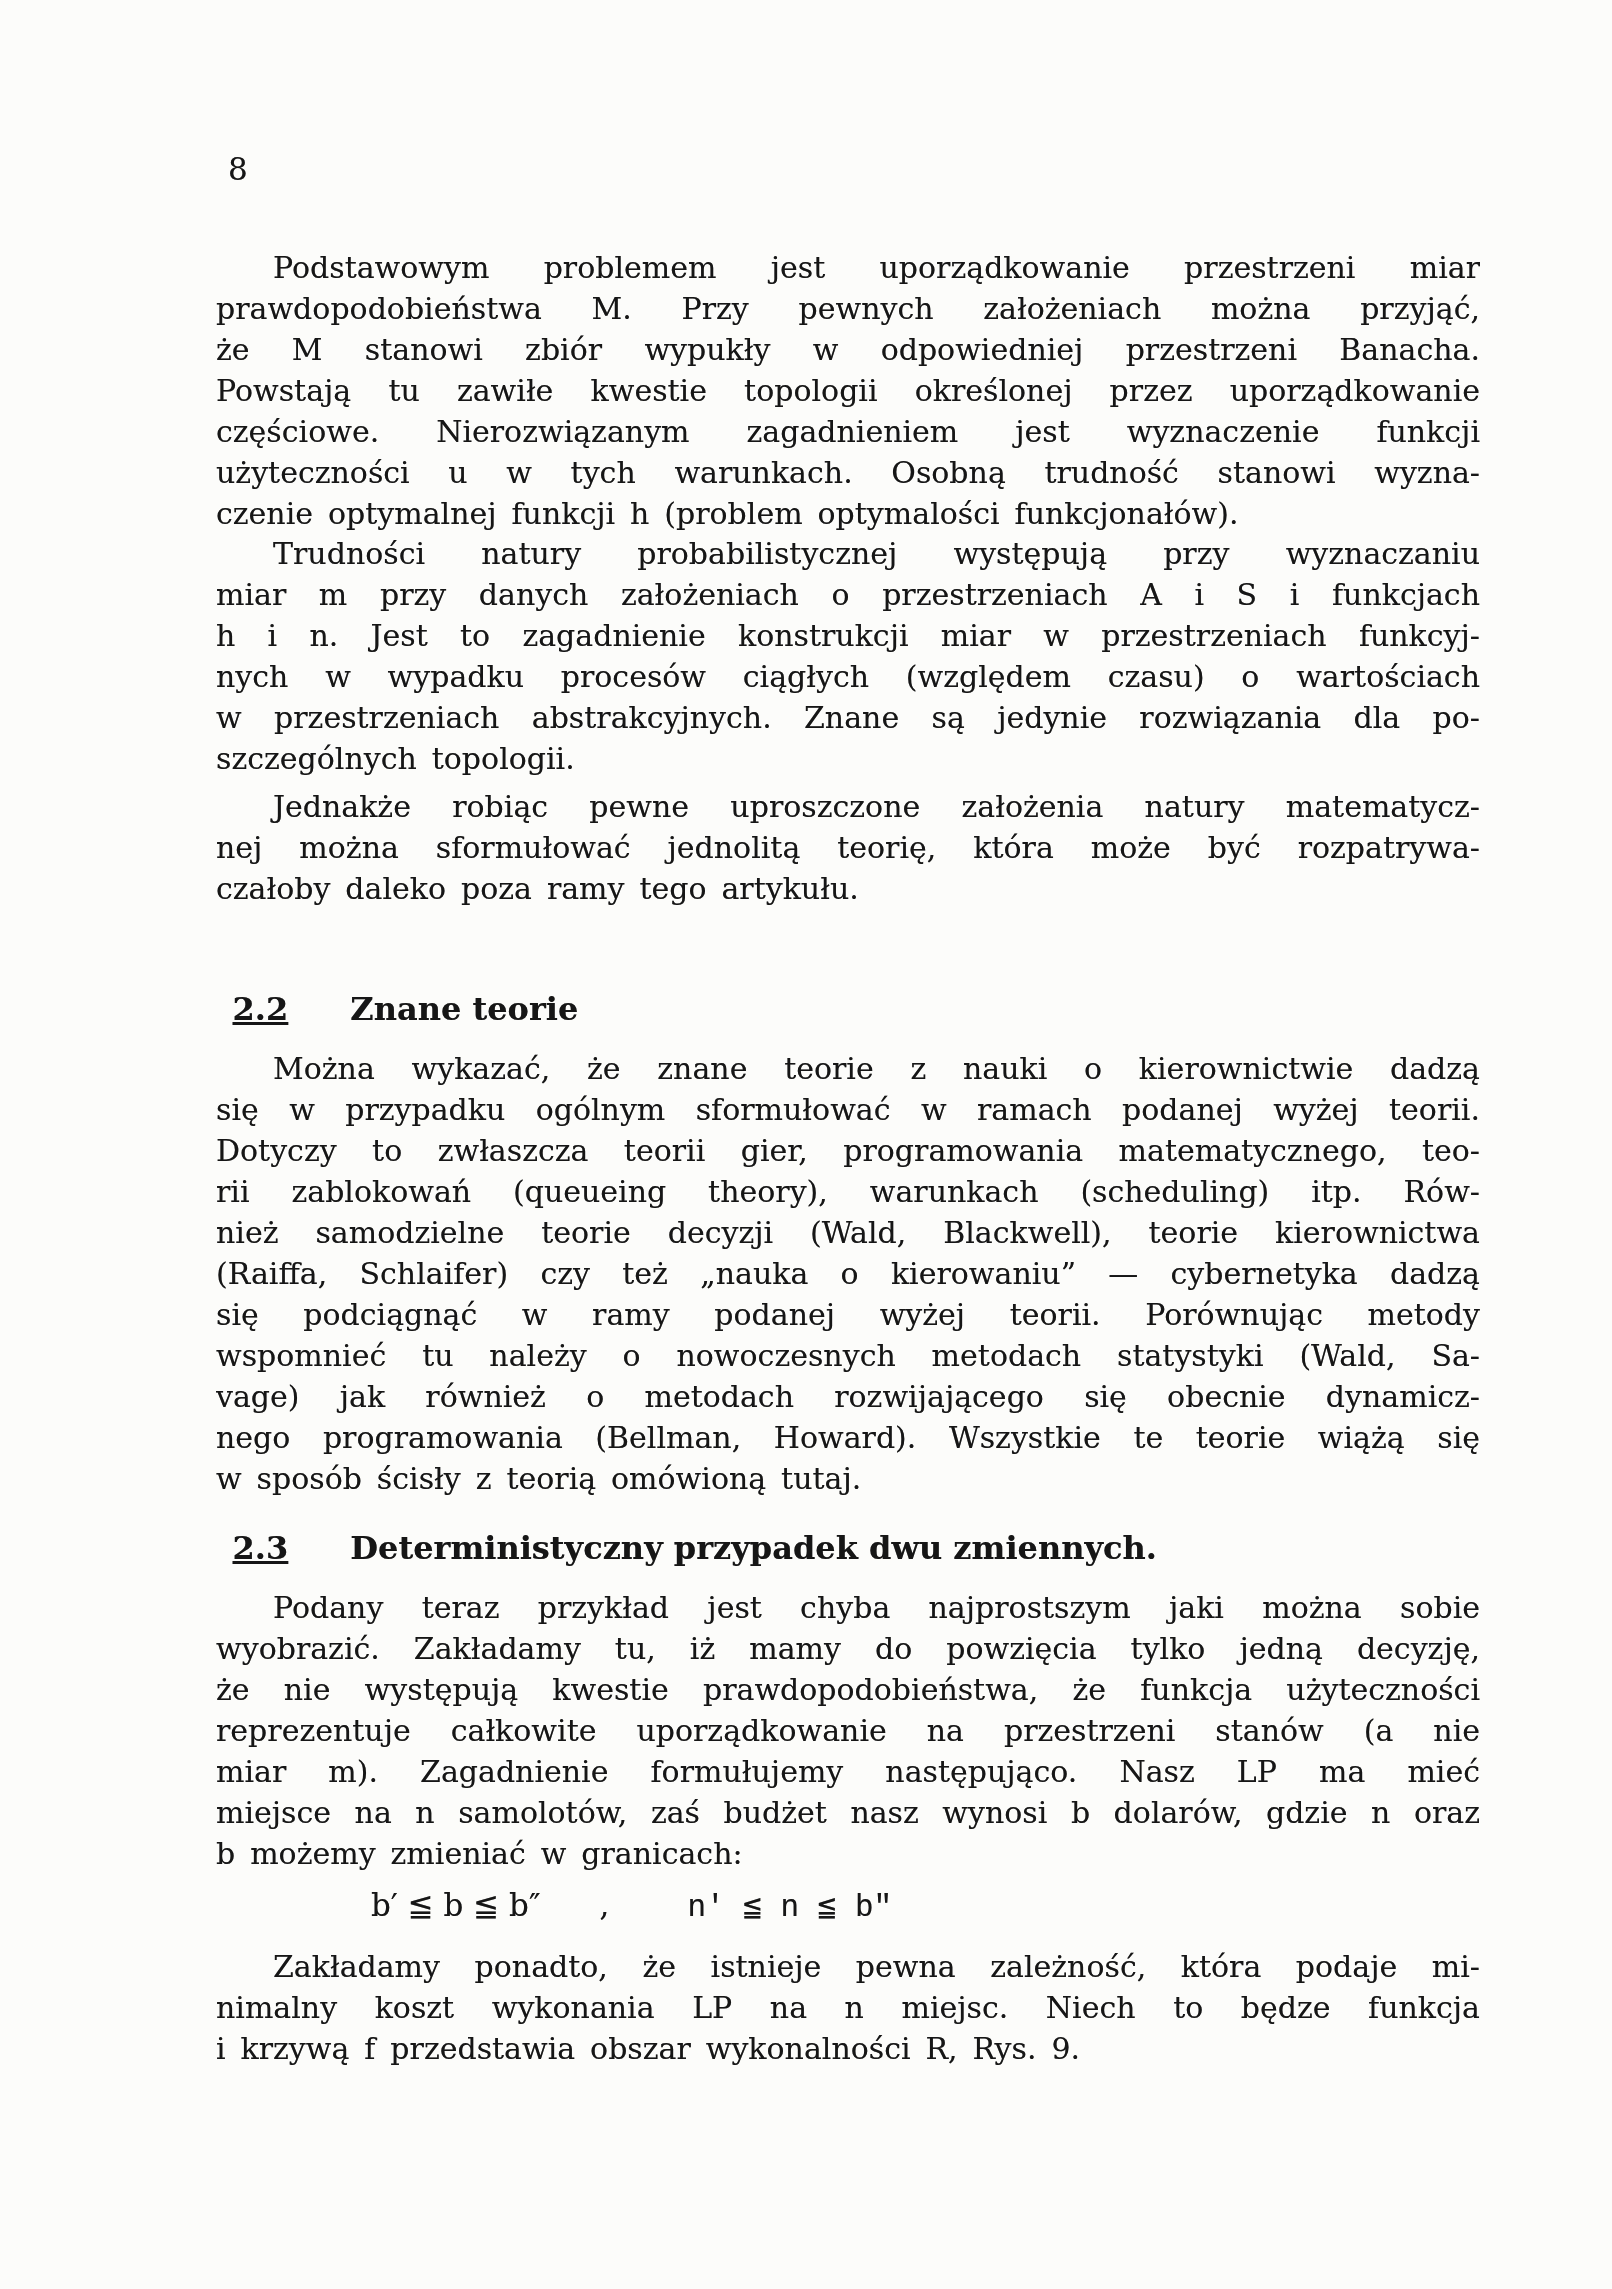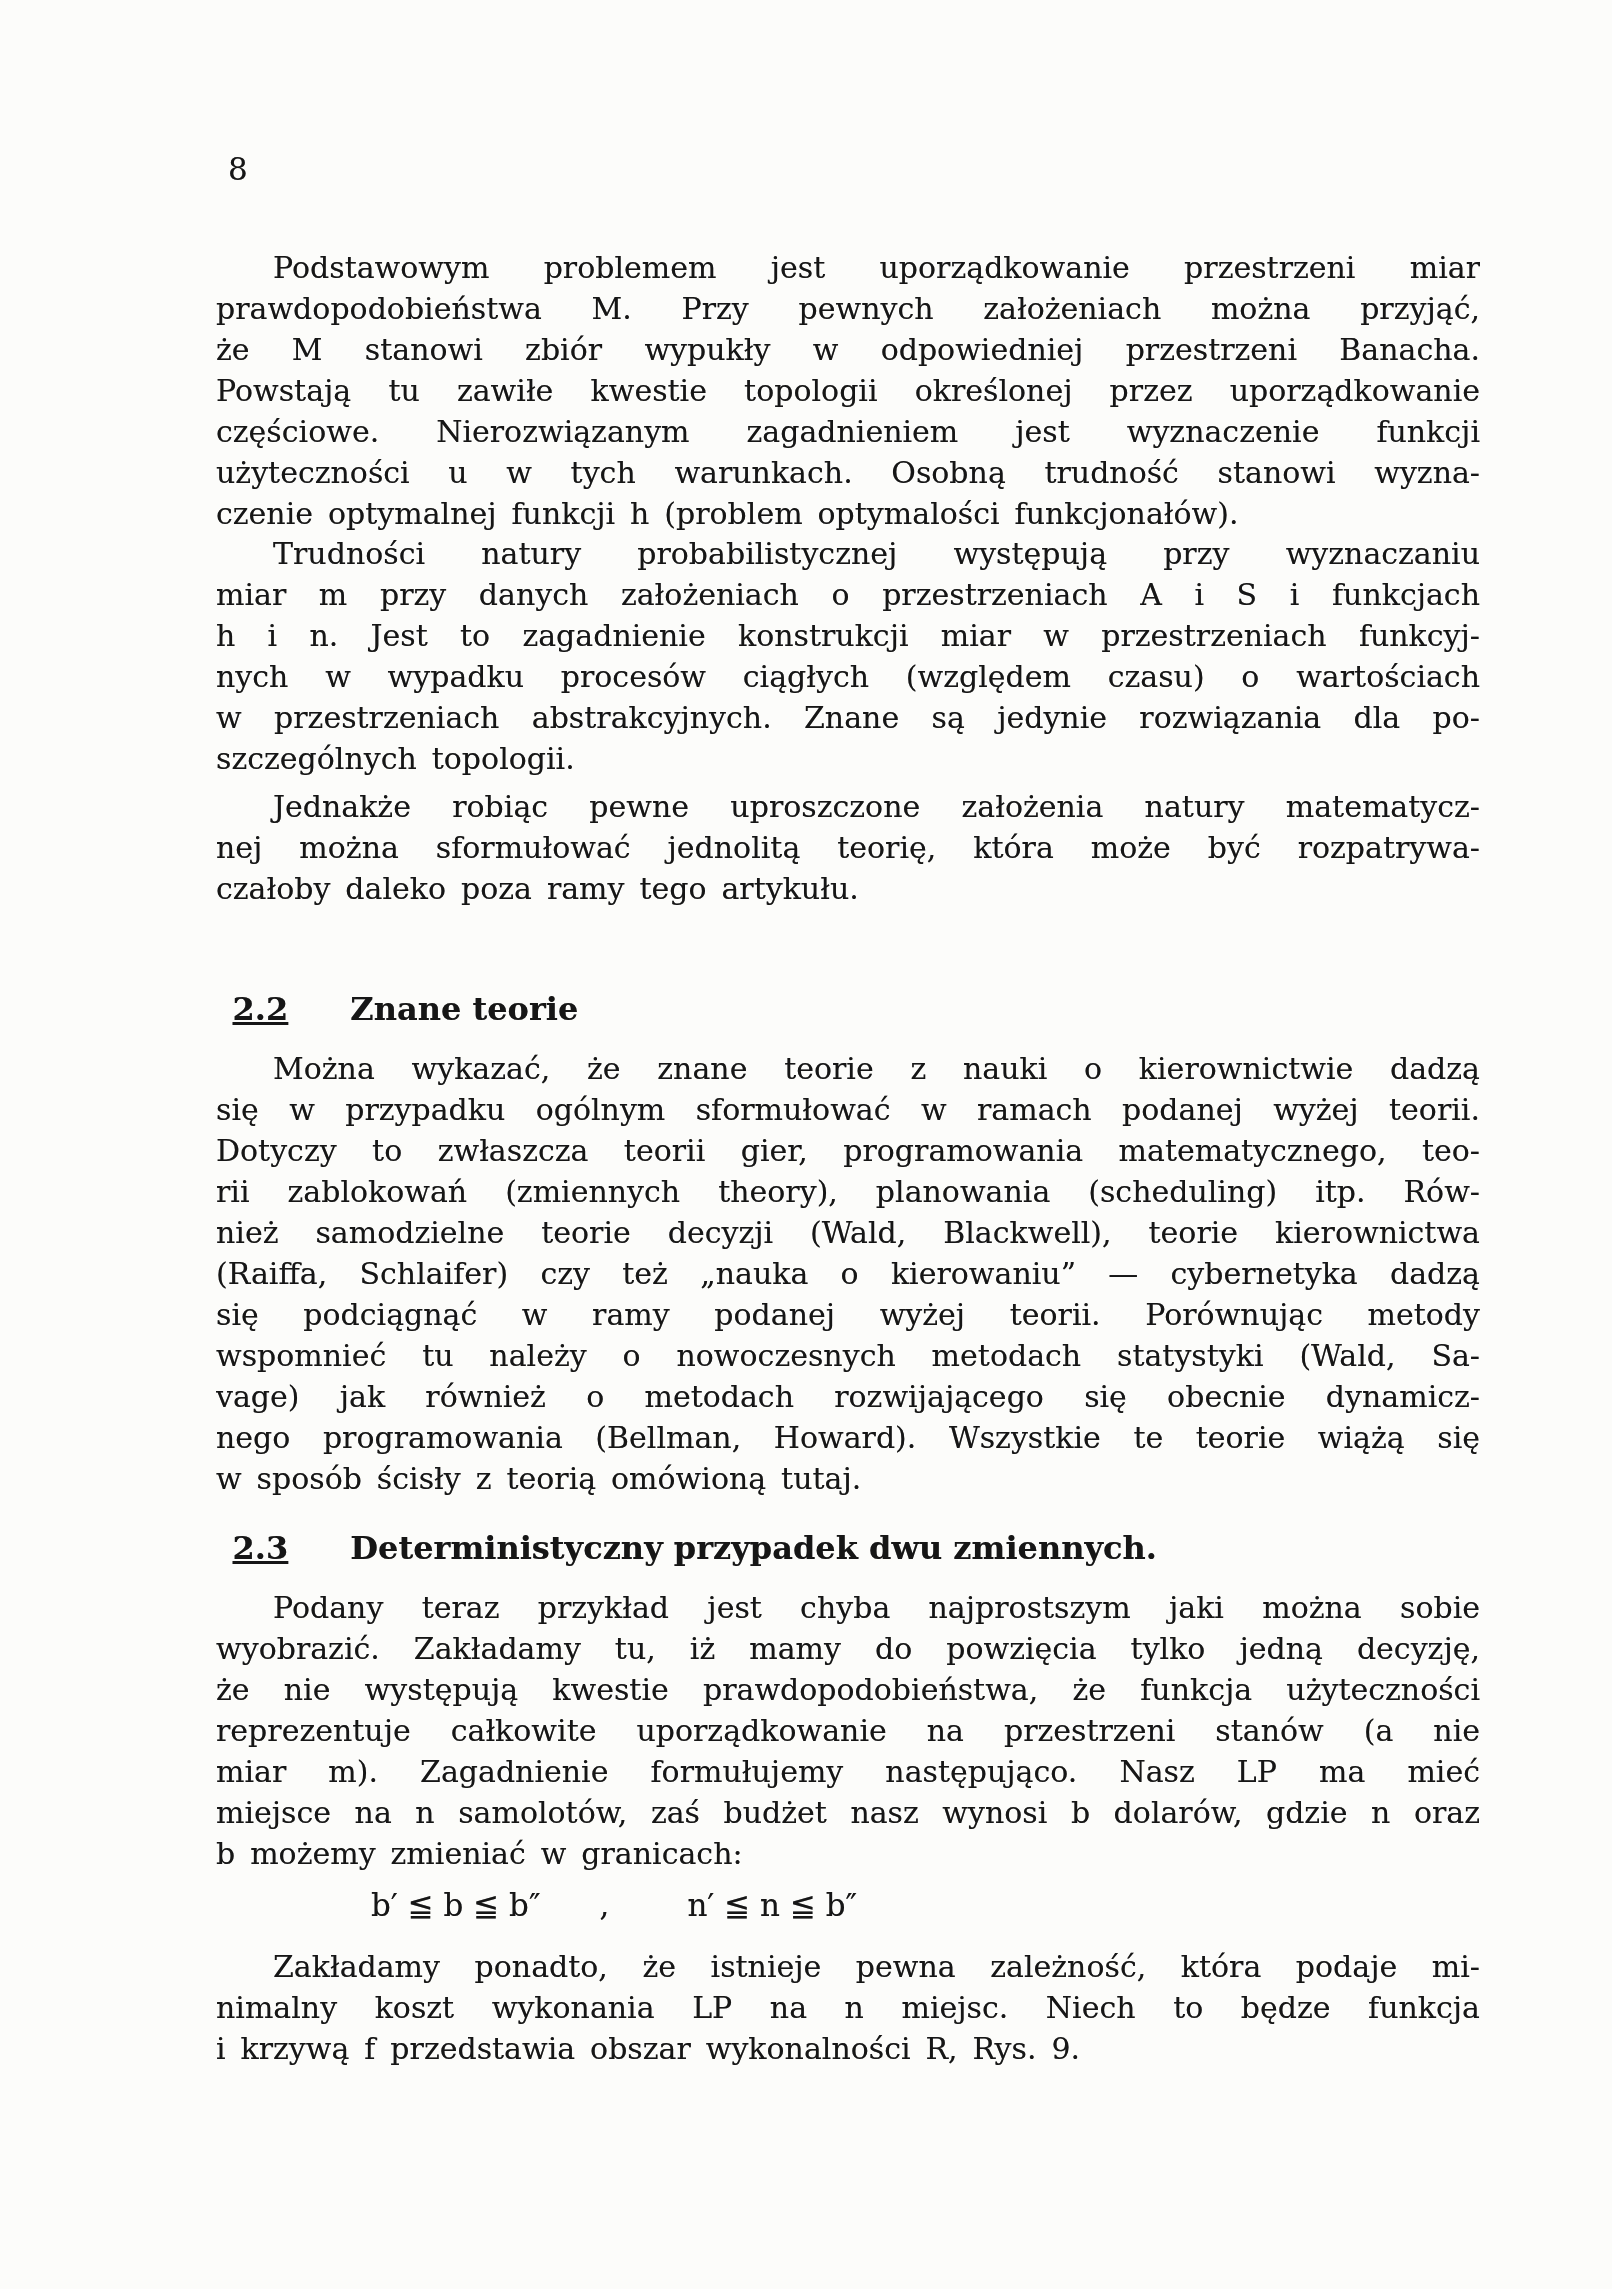--- a/index.html
+++ b/index.html
@@ -35,21 +35,21 @@
     padding-left:16.6px; white-space:nowrap;
   }
   .heading .hnum { margin-right:62px;text-decoration:underline; }
   .formula {
     font-family:"DejaVu Serif","DejaVu Sans",serif;
     font-size:31px; line-height:41px; height:41px;
     padding-left:155px; display:flex; align-items:baseline;
     white-space:nowrap;
   }
   .formula .f-comma { margin-left:59px; }
-  .formula .f-right { margin-left:78px; }
+  .formula .f-right { margin-left:78px;font-family:Liberation Mono, monospace; }
 </style>
 </head>
 <body>
 
 <div class="page">
 
   <div class="pageno">8</div>
 
   <div class="col">
 
@@ -79,21 +79,21 @@
     </div>
 
     <div class="block h22 heading">
       <span class="hnum">2.2</span><span class="htitle">Znane teorie</span>
     </div>
 
     <div class="block p4">
       <div class="ln first">Można wykazać, że znane teorie z nauki o kierownictwie dadzą</div>
       <div class="ln">się w przypadku ogólnym sformułować w ramach podanej wyżej teorii.</div>
       <div class="ln">Dotyczy to zwłaszcza teorii gier, programowania matematycznego, teo-</div>
-      <div class="ln">rii zablokowań (zmiennych theory), planowania (scheduling) itp. Rów-</div>
+      <div class="ln">rii zablokowań (queueing theory), warunkach (scheduling) itp. Rów-</div>
       <div class="ln">nież samodzielne teorie decyzji (Wald, Blackwell), teorie kierownictwa</div>
       <div class="ln">(Raiffa, Schlaifer) czy też „nauka o kierowaniu” — cybernetyka dadzą</div>
       <div class="ln">się podciągnąć w ramy podanej wyżej teorii. Porównując metody</div>
       <div class="ln">wspomnieć tu należy o nowoczesnych metodach statystyki (Wald, Sa-</div>
       <div class="ln">vage) jak również o metodach rozwijającego  się obecnie dynamicz-</div>
       <div class="ln">nego programowania (Bellman, Howard). Wszystkie te teorie wiążą się</div>
       <div class="ln lastl">w sposób ścisły z teorią omówioną tutaj.</div>
     </div>
 
     <div class="block h23 heading">

